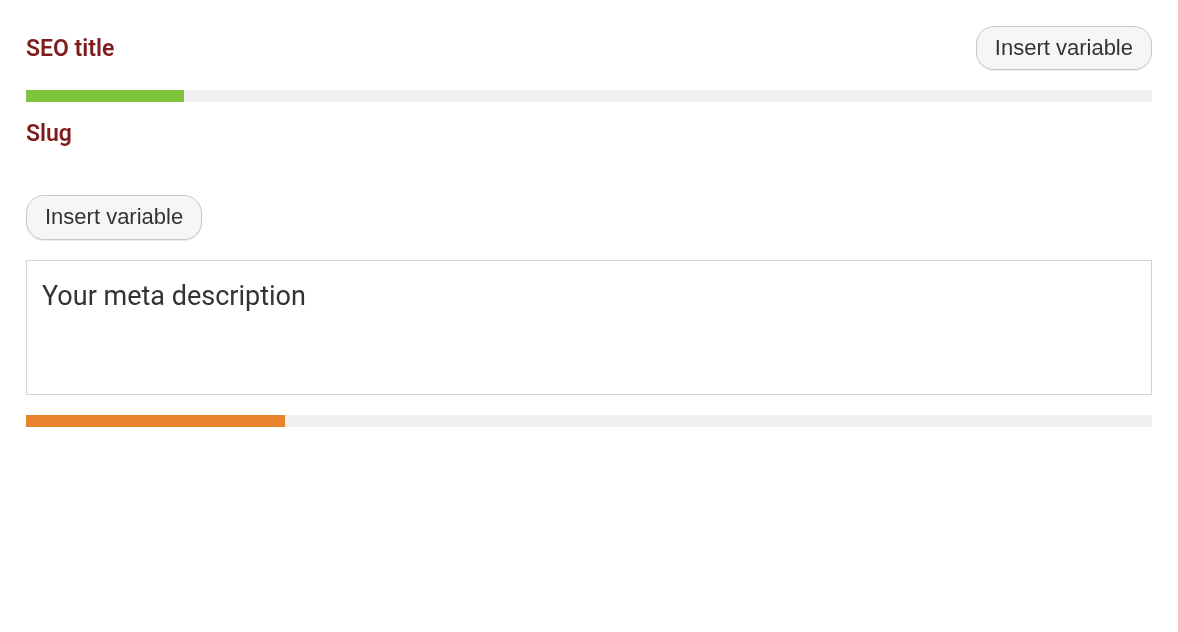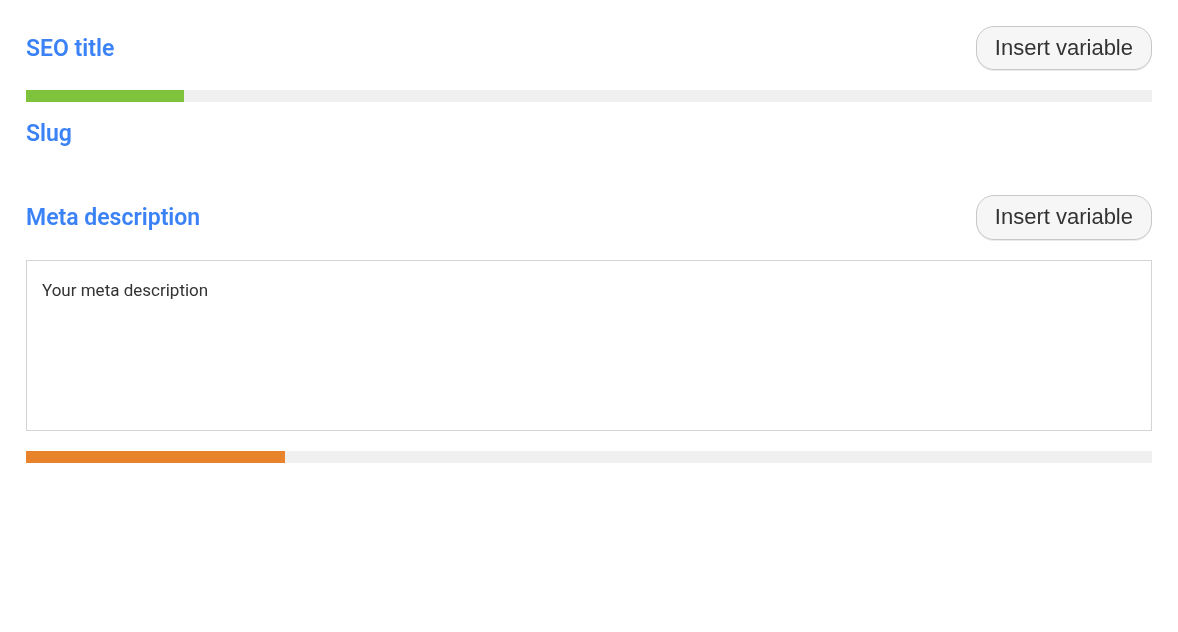--- a/index.html
+++ b/index.html
@@ -21,21 +21,21 @@
       justify-content: space-between;
       align-items: center;
       margin-bottom: 20px;
     }
     .field-header-noaction {
       margin-bottom: 20px;
     }
     .field-label {
       font-size: 23px;
       font-weight: 600;
-      color: #3b82f6;
+      color: #7f1d1d;
     }
     .insert-variable-btn {
       font-size: 22px;
       color: #333;
       background: #f6f6f6;
       border: 1px solid #c8c8c8;
       border-radius: 18px;
       padding: 8px 18px;
       cursor: pointer;
       box-shadow: 0 1px 0 rgba(0,0,0,0.08);
@@ -49,27 +49,27 @@
       color: #333;
       padding: 18px 15px;
       line-height: 1.3;
       outline: none;
       font-family: inherit;
     }
     .textarea-input {
       width: 100%;
       border: 1px solid #d4d4d4;
       background: #ffffff;
-      font-size: 17px;
+      font-size: 27px;
       color: #333;
       padding: 18px 15px;
       line-height: 1.3;
       outline: none;
       font-family: inherit;
-      height: 171px;
+      height: 135px;
       resize: none;
     }
     .progress-track {
       width: 100%;
       height: 12px;
       background: #f0f0f0;
       margin-top: 16px;
       position: relative;
     }
     .progress-fill {
@@ -101,20 +101,19 @@
 <div class="field-group">
   <div class="field-header-noaction">
     <label class="field-label">Slug</label>
   </div>
 </div>
 
 <div class="spacer-before-meta"></div>
 
 <div class="field-group">
   <div class="field-header">
-    <label class="field-label">Meta description</label>
     <button class="insert-variable-btn">Insert variable</button>
   </div>
   <textarea class="textarea-input" style="">Your meta description</textarea>
   <div class="progress-track">
     <div class="progress-fill orange" style="width: 23%;"></div>
   </div>
 </div>
 
 </body></html>

